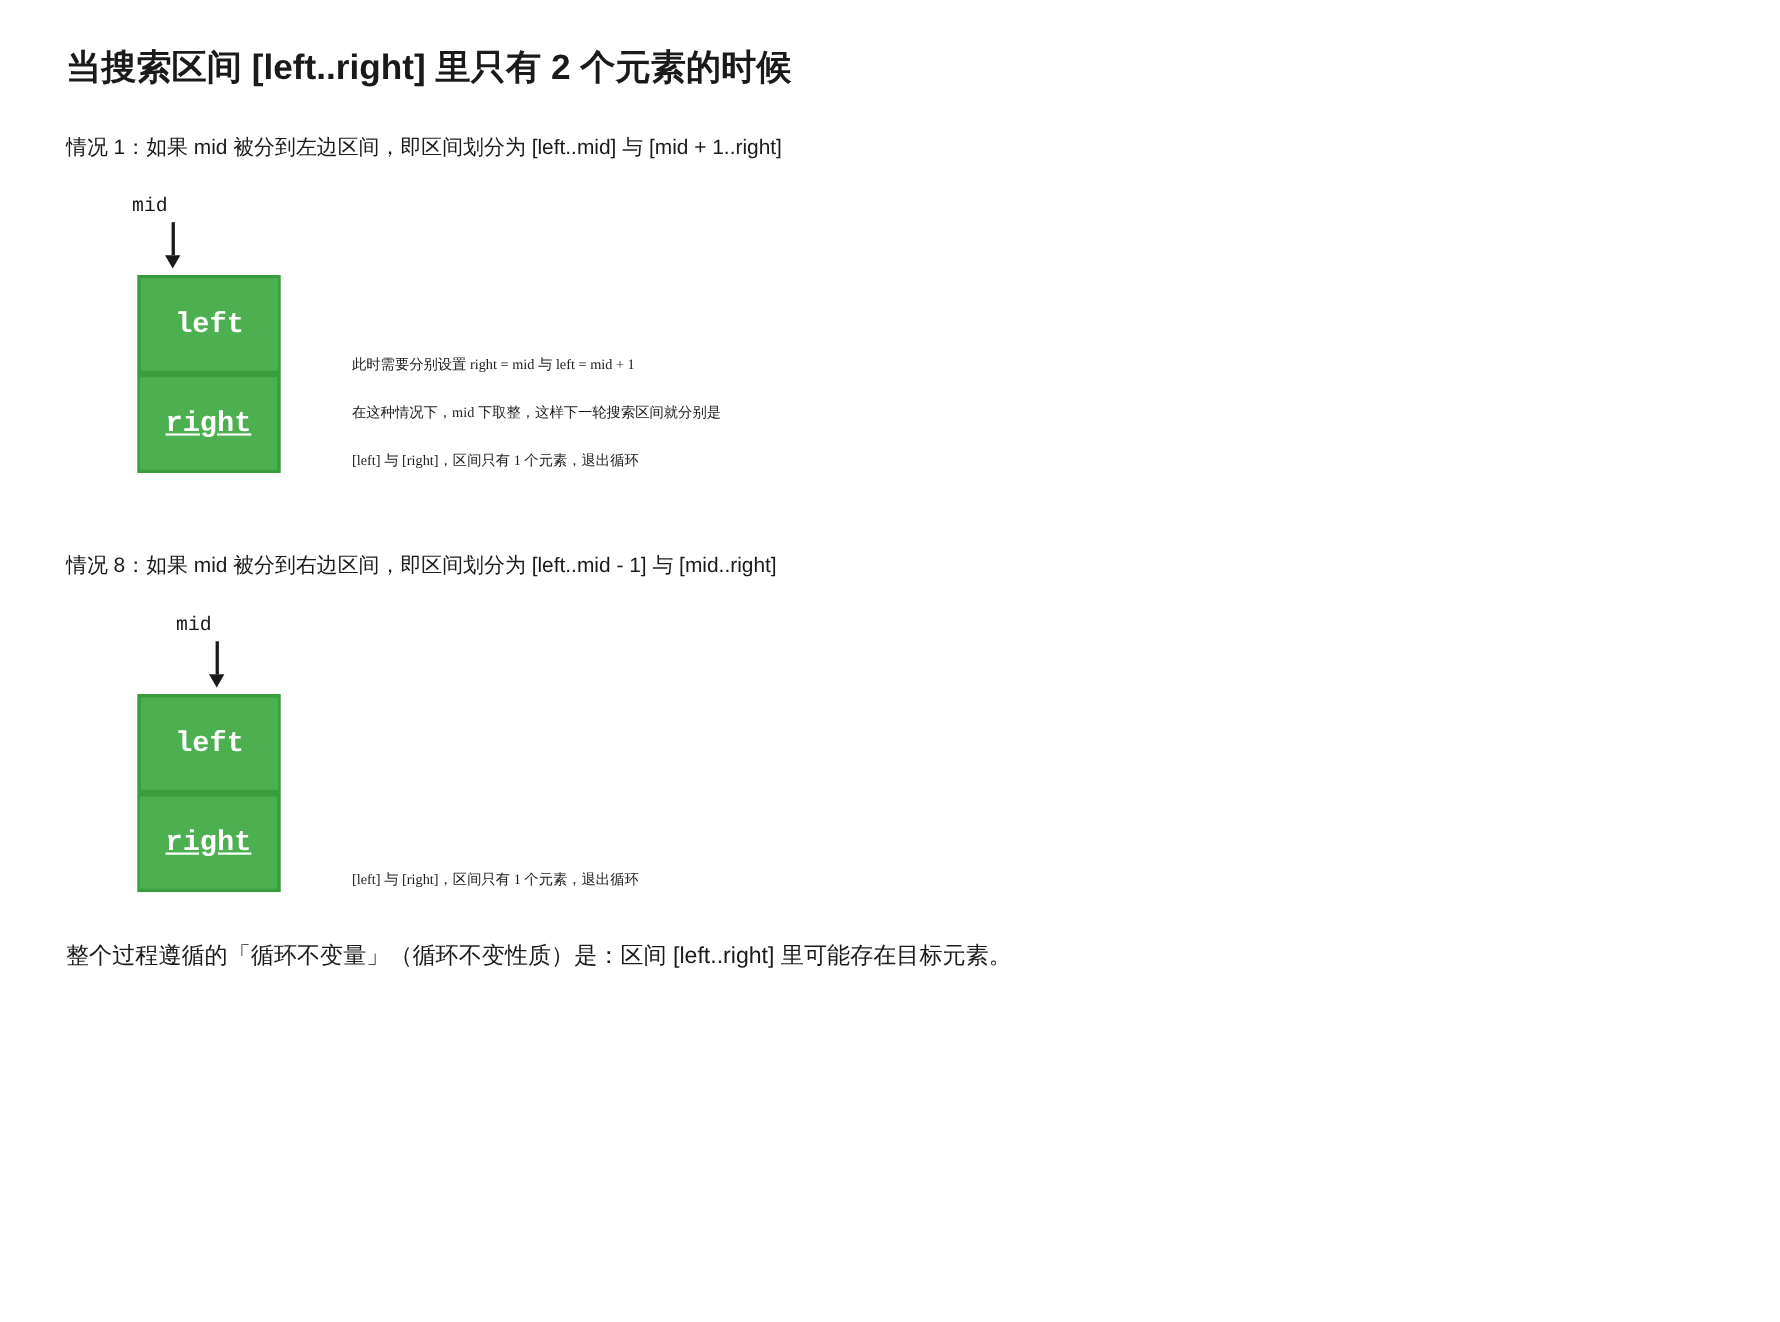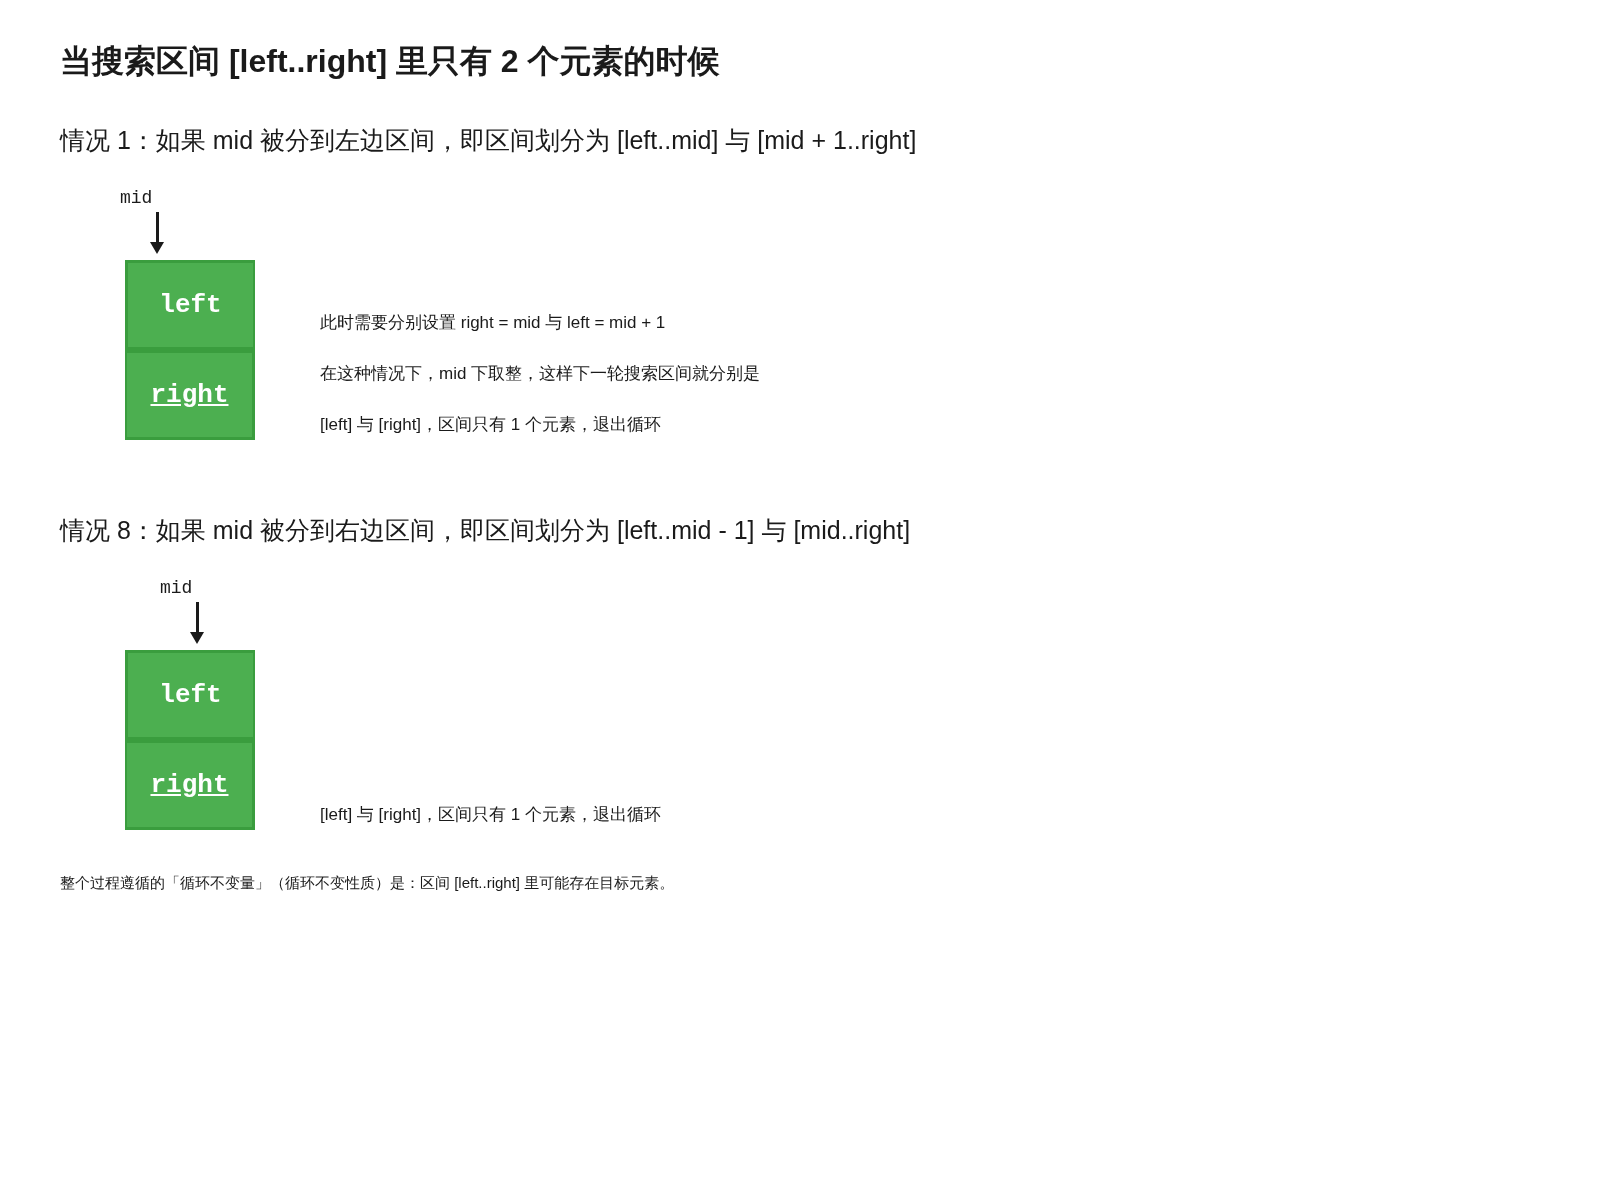--- a/index.html
+++ b/index.html
@@ -17,21 +17,21 @@
       font-size: 32px;
       font-weight: bold;
       margin-bottom: 36px;
     }
 
     .section {
       margin-bottom: 40px;
     }
 
     .section-header {
-      font-size: 25px;
+      font-size: 19px;
       margin-bottom: 28px;
       line-height: 1.6;
     }
 
     .case-block {
       display: flex;
       flex-direction: row;
       align-items: flex-end;
       margin-bottom: 16px;
     }
@@ -109,27 +109,28 @@
 
     .description-area {
       flex: 1;
       display: flex;
       flex-direction: column;
       gap: 22px;
       padding-top: 20px;
     }
 
     .desc-line {
-      font-size: 17px;
+      font-size: 13px;
       line-height: 1.7;
       color: #1a1a1a;
+      font-family: Liberation Serif, serif;
     }
 
     .footer-text {
-      font-size: 15px;
+      font-size: 21px;
       margin-top: 20px;
       line-height: 1.7;
       border-top: none;
     }
 
     .divider-space {
       height: 30px;
     }
   </style>
 </head>

